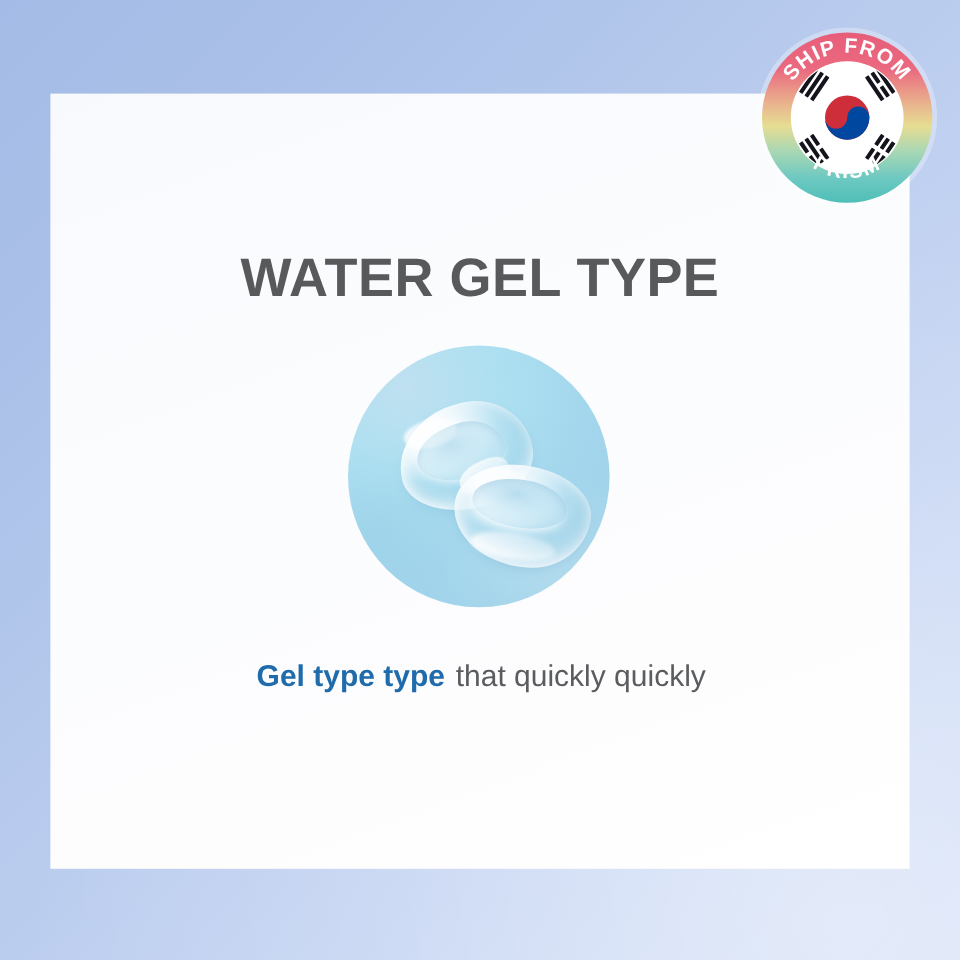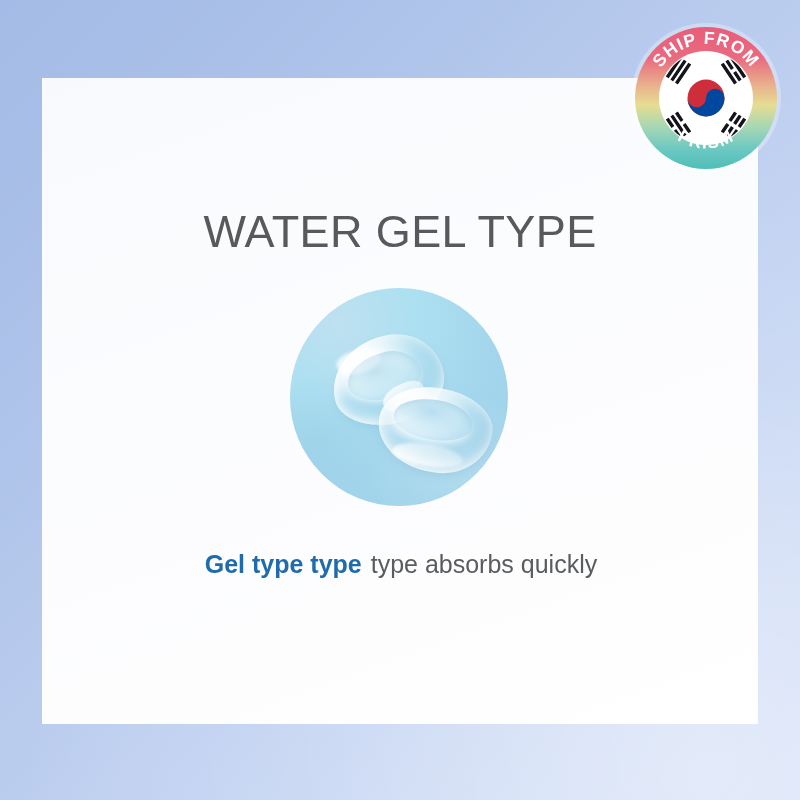--- a/index.html
+++ b/index.html
@@ -43,21 +43,21 @@
   }
 
   
   #title {
     position:absolute;
     left:0; right:0; top:131px;
     text-align:center;
     font-size:45px;
     line-height:1;
     letter-spacing:0.4px;
-    font-weight:400;
+    font-weight:700;
     color:#58595b;
     white-space:nowrap;
   }
 
   
   #gel-circle {
     position:absolute;
     left:248px; top:210px;
     width:218px; height:218px;
     border-radius:50%;
@@ -211,21 +211,21 @@
 
       <div id="blob-link"></div>
 
       <div class="blob" id="blob-bottom">
         <div class="rim"></div>
         <div class="sheen"></div>
       </div>
     </div>
 
     <div id="caption">
-      <span class="hl">Gel type type</span><span class="rest"> type absorbs quickly</span>
+      <span class="hl">Gel type type</span><span class="rest"> that quickly quickly</span>
     </div>
 
   </div>
 
   <div id="badge">
     <svg viewBox="0 0 152 152" xmlns="http://www.w3.org/2000/svg">
       <defs>
         <linearGradient id="ringGrad" x1="0.5" y1="0" x2="0.5" y2="1">
           <stop offset="0%" stop-color="#e85d79"></stop>
           <stop offset="22%" stop-color="#ea6a80"></stop>

